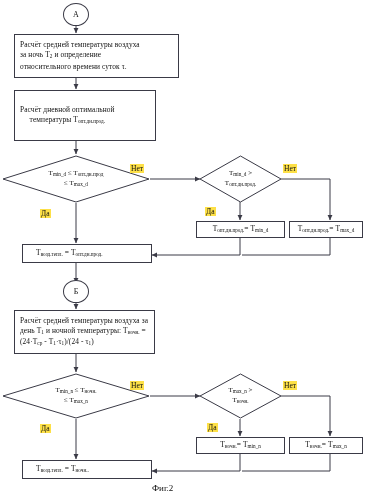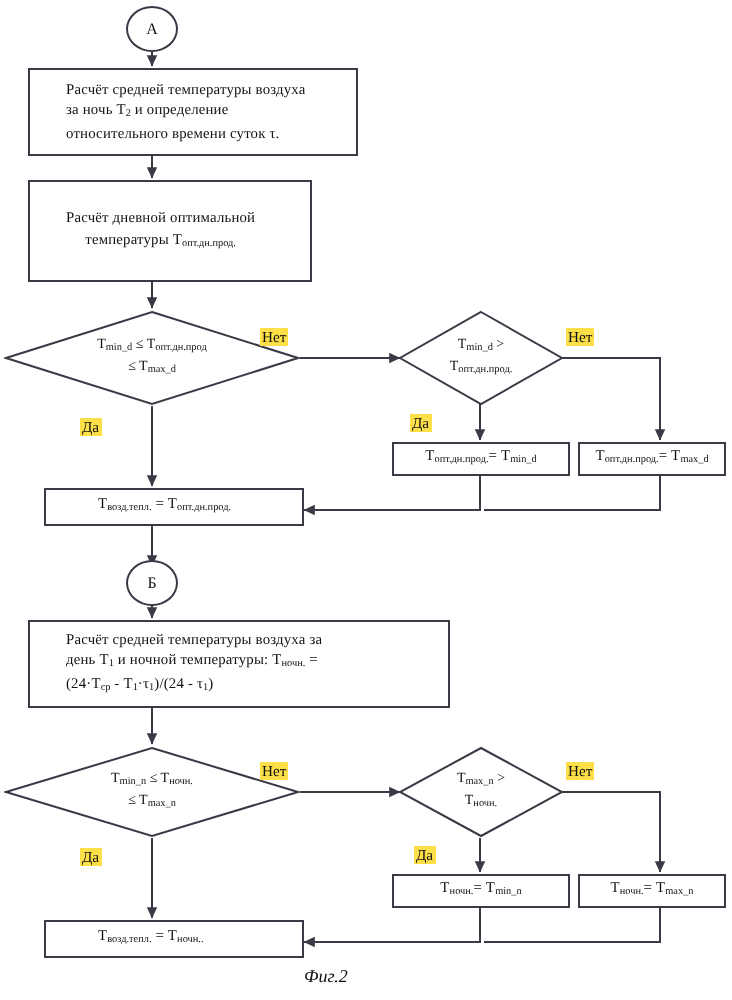--- a/index.html
+++ b/index.html
@@ -12,21 +12,21 @@
   svg.lines{position:absolute;left:0;top:0;width:366px;height:500px;pointer-events:none;}
 
   .node{position:absolute;box-sizing:border-box;}
 
   
   .box{
     border:1px solid #3a3a46;
     background:#fff;
     display:flex;
     align-items:center;
-    padding:2px 18px;
+    padding:2px 5px;
   }
   .box .txt{
     font-size:7.4px;
     line-height:10.2px;
     letter-spacing:.1px;
   }
   .box.center{justify-content:center;text-align:center;}
   .box.center .txt{text-align:center;white-space:nowrap;}
 
   
@@ -156,21 +156,21 @@
   </div>
 
   <div class="node box" style="left:22px;top:244px;width:130px;height:19px;">
     <div class="txt" style="padding-left:8px;">T<span class="sb">возд.тепл.</span> = T<span class="sb">опт.дн.прод.</span></div>
   </div>
 
   <div class="node conn" style="left:63px;top:280px;width:26px;height:23px;">
     <span>Б</span>
   </div>
 
-  <div class="node box" style="left:14px;top:310px;width:211px;height:44px;">
+  <div class="node box" style="left:14px;top:310px;width:141px;height:44px;">
     <div class="txt">
       <div>Расчёт средней температуры воздуха за</div>
       <div>день T<span class="sb">1</span> и ночной температуры: T<span class="sb">ночн.</span> =</div>
       <div>(24·T<span class="sb">ср</span> - T<span class="sb">1</span>·τ<span class="sb">1</span>)/(24 - τ<span class="sb">1</span>)</div>
     </div>
   </div>
 
   <div class="diamond" style="left:2px;top:373px;width:148px;height:46px;">
     <svg width="148" height="46" viewBox="0 0 148 46">
       <polygon points="74,1 147,23 74,45 1,23" fill="#fff" stroke="#3a3a46" stroke-width="1"></polygon>
@@ -201,15 +201,15 @@
   </div>
 
   <div class="node box center" style="left:289px;top:437px;width:74px;height:17px;">
     <div class="txt">T<span class="sb">ночн.</span>= T<span class="sb">max_n</span></div>
   </div>
 
   <div class="node box" style="left:22px;top:460px;width:130px;height:19px;">
     <div class="txt" style="padding-left:8px;">T<span class="sb">возд.тепл.</span> = T<span class="sb">ночн..</span></div>
   </div>
 
-  <div class="caption" style="left:152px;top:483px;font-style:italic;">Фиг.2</div>
+  <div class="caption" style="left:152px;top:483px;">Фиг.2</div>
 
 </div>
 
 </body></html>

